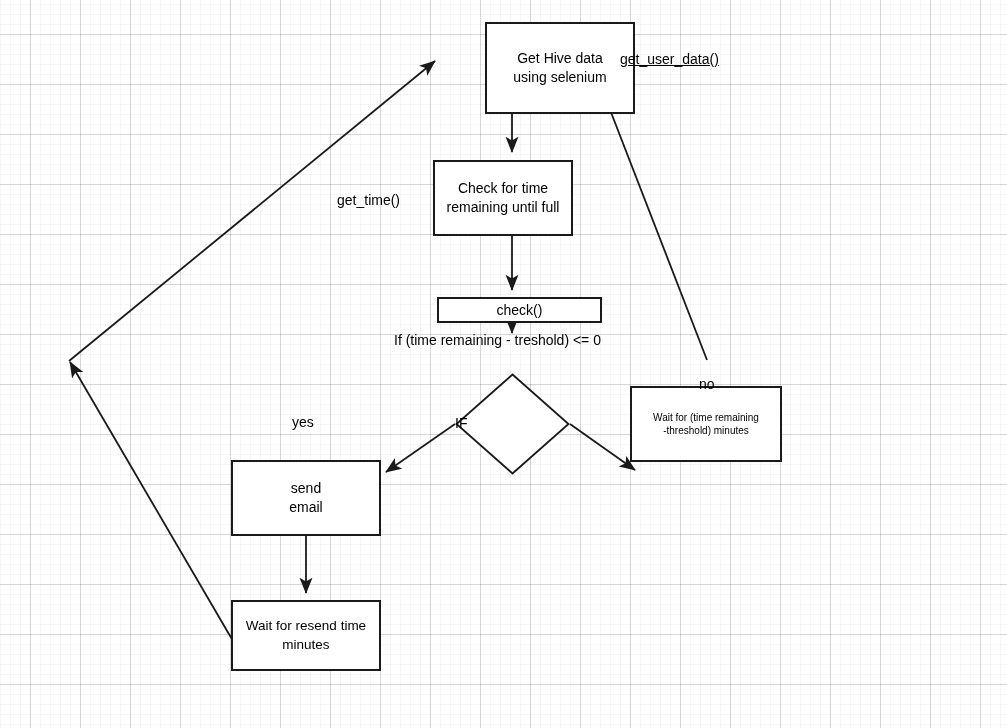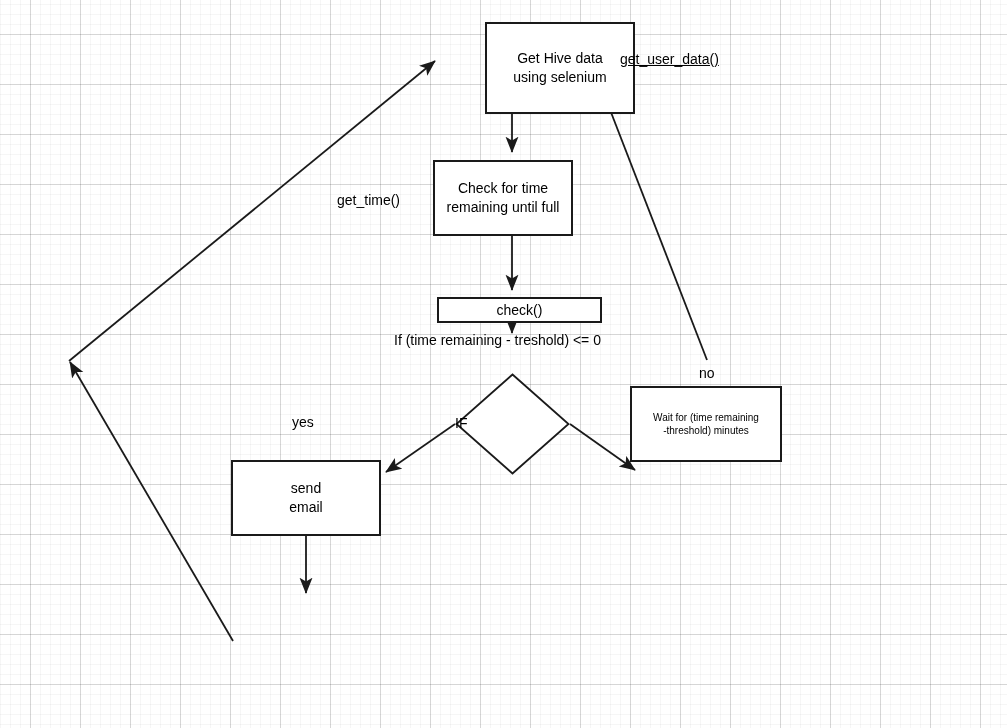--- a/index.html
+++ b/index.html
@@ -114,24 +114,26 @@
     </svg>
     <div class="diamond-text" style="top:42px;">IF</div>
   </div>
 
   <div class="node" style="left:630px; top:386px; width:152px; height:76px; font-size:10px;">Wait for (time remaining
 -threshold) minutes</div>
 
   <div class="node" style="left:231px; top:460px; width:150px; height:76px;">send
 email</div>
 
+  <div class="node" style="left:231px; top:600px; width:150px; height:71px; font-size:13.5px;">Wait for resend time
+minutes</div>
 
   <div class="label" style="left:620px; top:51px;text-decoration:underline;">get_user_data()</div>
 
   <div class="label" style="left:337px; top:192px;text-align:center;">get_time()</div>
 
   <div class="label" style="left:394px; top:332px;">If (time remaining - treshold) &lt;= 0</div>
 
-  <div class="label" style="left:699px; top:365px;">no</div>
+  <div class="label" style="left:699px; top:376px;">no</div>
 
   <div class="label" style="left:292px; top:414px;">yes</div>
 
 </div>
 
 </body></html>

